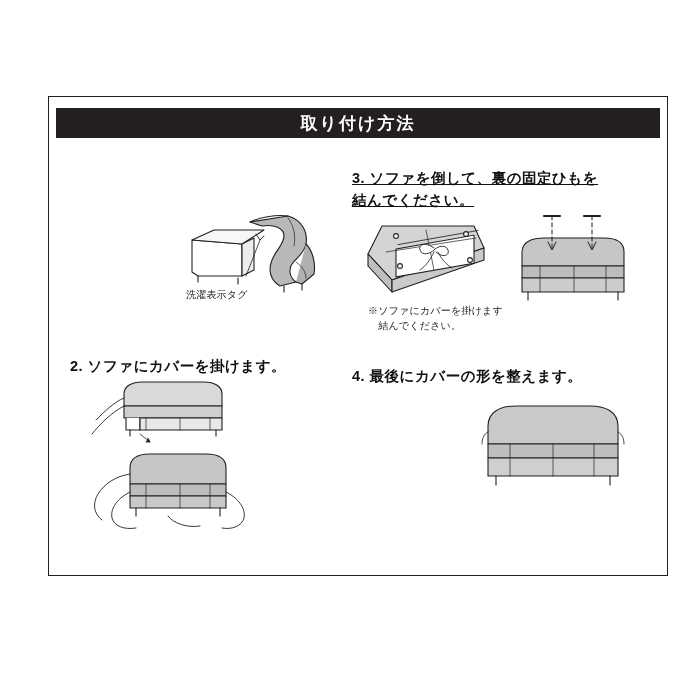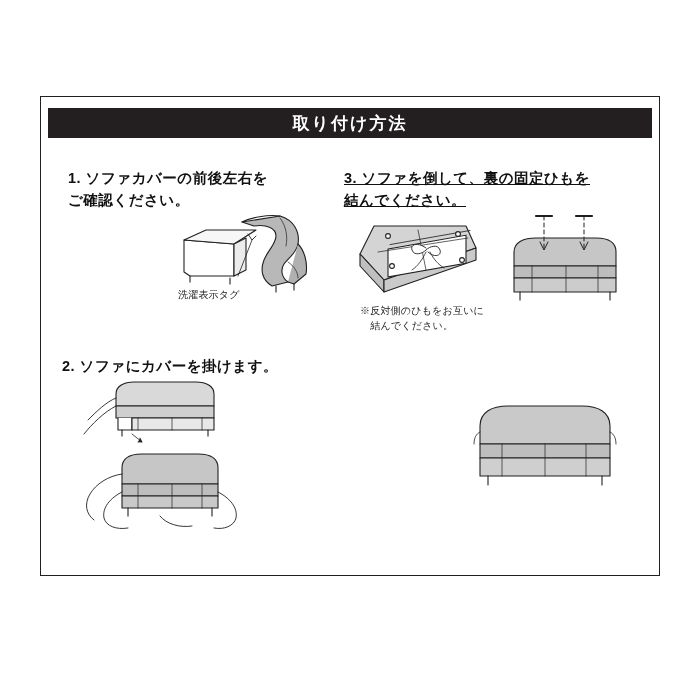--- a/index.html
+++ b/index.html
@@ -11,21 +11,21 @@
     width: 700px;
     height: 700px;
     font-family: "Liberation Sans", sans-serif;
     color: #1a1a1a;
     position: relative;
     overflow: hidden;
   }
 
   #sheet {
     position: absolute;
-    left: 0;
+    left: 8px;
     top: 0;
     width: 620px;
     height: 700px;
   }
 
   .frame {
     position: absolute;
     left: 40px;
     top: 96px;
     width: 620px;
@@ -96,22 +96,20 @@
 </style>
 </head>
 <body>
 
 <div id="sheet">
 
   <div class="frame"></div>
 
   <div class="title-bar">取り付け方法</div>
 
-  <div class="step-head" id="step1-head">1. ソファカバーの前後左右を
-    ご確認ください。</div>
 
   <div class="illus" id="step1-art">
     <svg width="150" height="100" viewBox="0 0 150 100">
       <g fill="none" stroke="#231f20" stroke-width="1.1" stroke-linejoin="round" stroke-linecap="round">
 
         <path d="M8,44 L8,76 L14,80 L58,80 L58,48 Z" fill="#ffffff"></path>
         <path d="M8,44 L30,34 L80,34 L58,48 Z" fill="#f7f7f7"></path>
         <path d="M58,48 L58,80 L70,74 L70,42 Z" fill="#ececec"></path>
         <path d="M14,80 L14,86"></path>
         <path d="M54,82 L54,88"></path>
@@ -212,23 +210,24 @@
         <path d="M196,8 L196,40" stroke-width="1" stroke-dasharray="4 3"></path>
         <path d="M192,34 L196,42 L200,34" stroke-width="1" fill="none"></path>
         <path d="M188,8 L204,8" stroke-width="2.2"></path>
         <path d="M236,8 L236,40" stroke-width="1" stroke-dasharray="4 3"></path>
         <path d="M232,34 L236,42 L240,34" stroke-width="1" fill="none"></path>
         <path d="M228,8 L244,8" stroke-width="2.2"></path>
       </g>
     </svg>
   </div>
 
-  <div class="note" id="step3-note">※反対側のひもをお互いに
+  <div class="note" id="step3-note">※ソファにカバーを掛けます
 　結んでください。</div>
 
+  <div class="step-head" id="step4-head">4. 最後にカバーの形を整えます。</div>
 
   <div class="illus" id="step4-art">
     <svg width="160" height="100" viewBox="0 0 160 100">
       <g fill="none" stroke="#231f20" stroke-width="1.1" stroke-linejoin="round" stroke-linecap="round">
         <path d="M14,34 C14,20 26,14 42,14 L116,14 C132,14 144,20 144,34 L144,52 L14,52 Z" fill="#c9c9c9"></path>
         <path d="M14,52 L14,66 L144,66 L144,52 Z" fill="#bebebe"></path>
         <path d="M14,66 L14,84 L144,84 L144,66 Z" fill="#cfcfcf"></path>
         <path d="M36,52 L36,84" stroke-width="0.7"></path>
         <path d="M79,52 L79,84" stroke-width="0.7"></path>
         <path d="M120,52 L120,84" stroke-width="0.7"></path>

